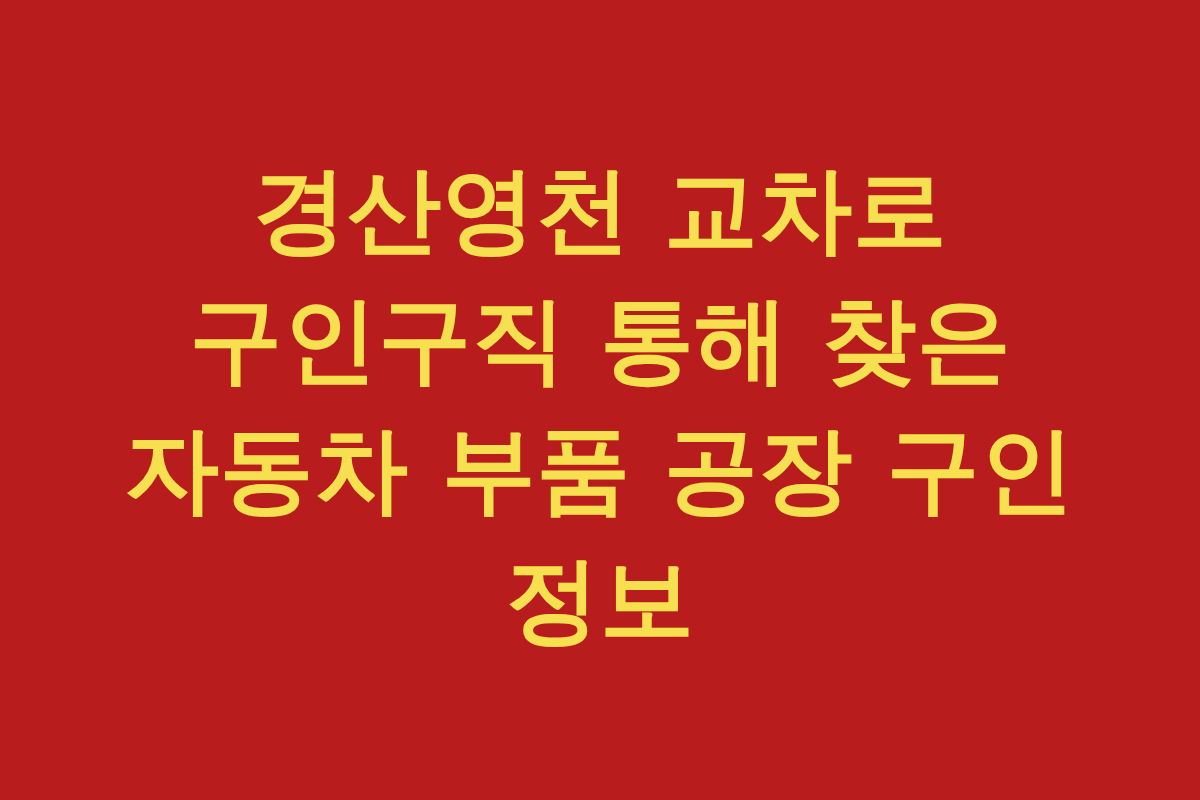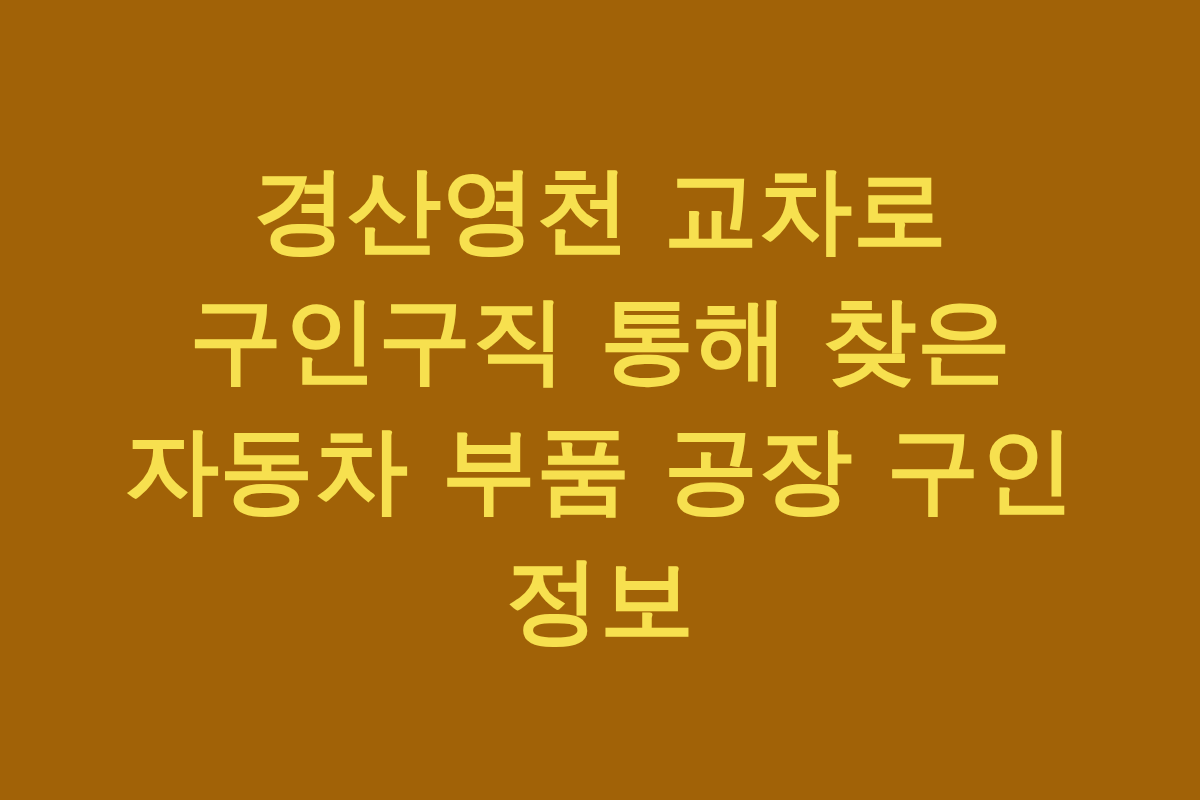--- a/index.html
+++ b/index.html
@@ -44,17 +44,17 @@
     letter-spacing: 0.5px;
     word-break: keep-all;
     overflow-wrap: break-word;
     text-align: center;
     -webkit-font-smoothing: antialiased;
   }
 </style>
 </head>
 <body>
 
-<div id="banner" style="background: #a16207;">
+<div id="banner" style="background: #b91c1c;">
   <div id="headline-block">
     <h1 id="headline" style="color: rgb(247, 224, 79); font-size: 94px; line-height: 130px; text-align: center;">경산영천 교차로 구인구직 통해 찾은 자동차 부품 공장 구인 정보</h1>
   </div>
 </div>
 
 </body></html>

